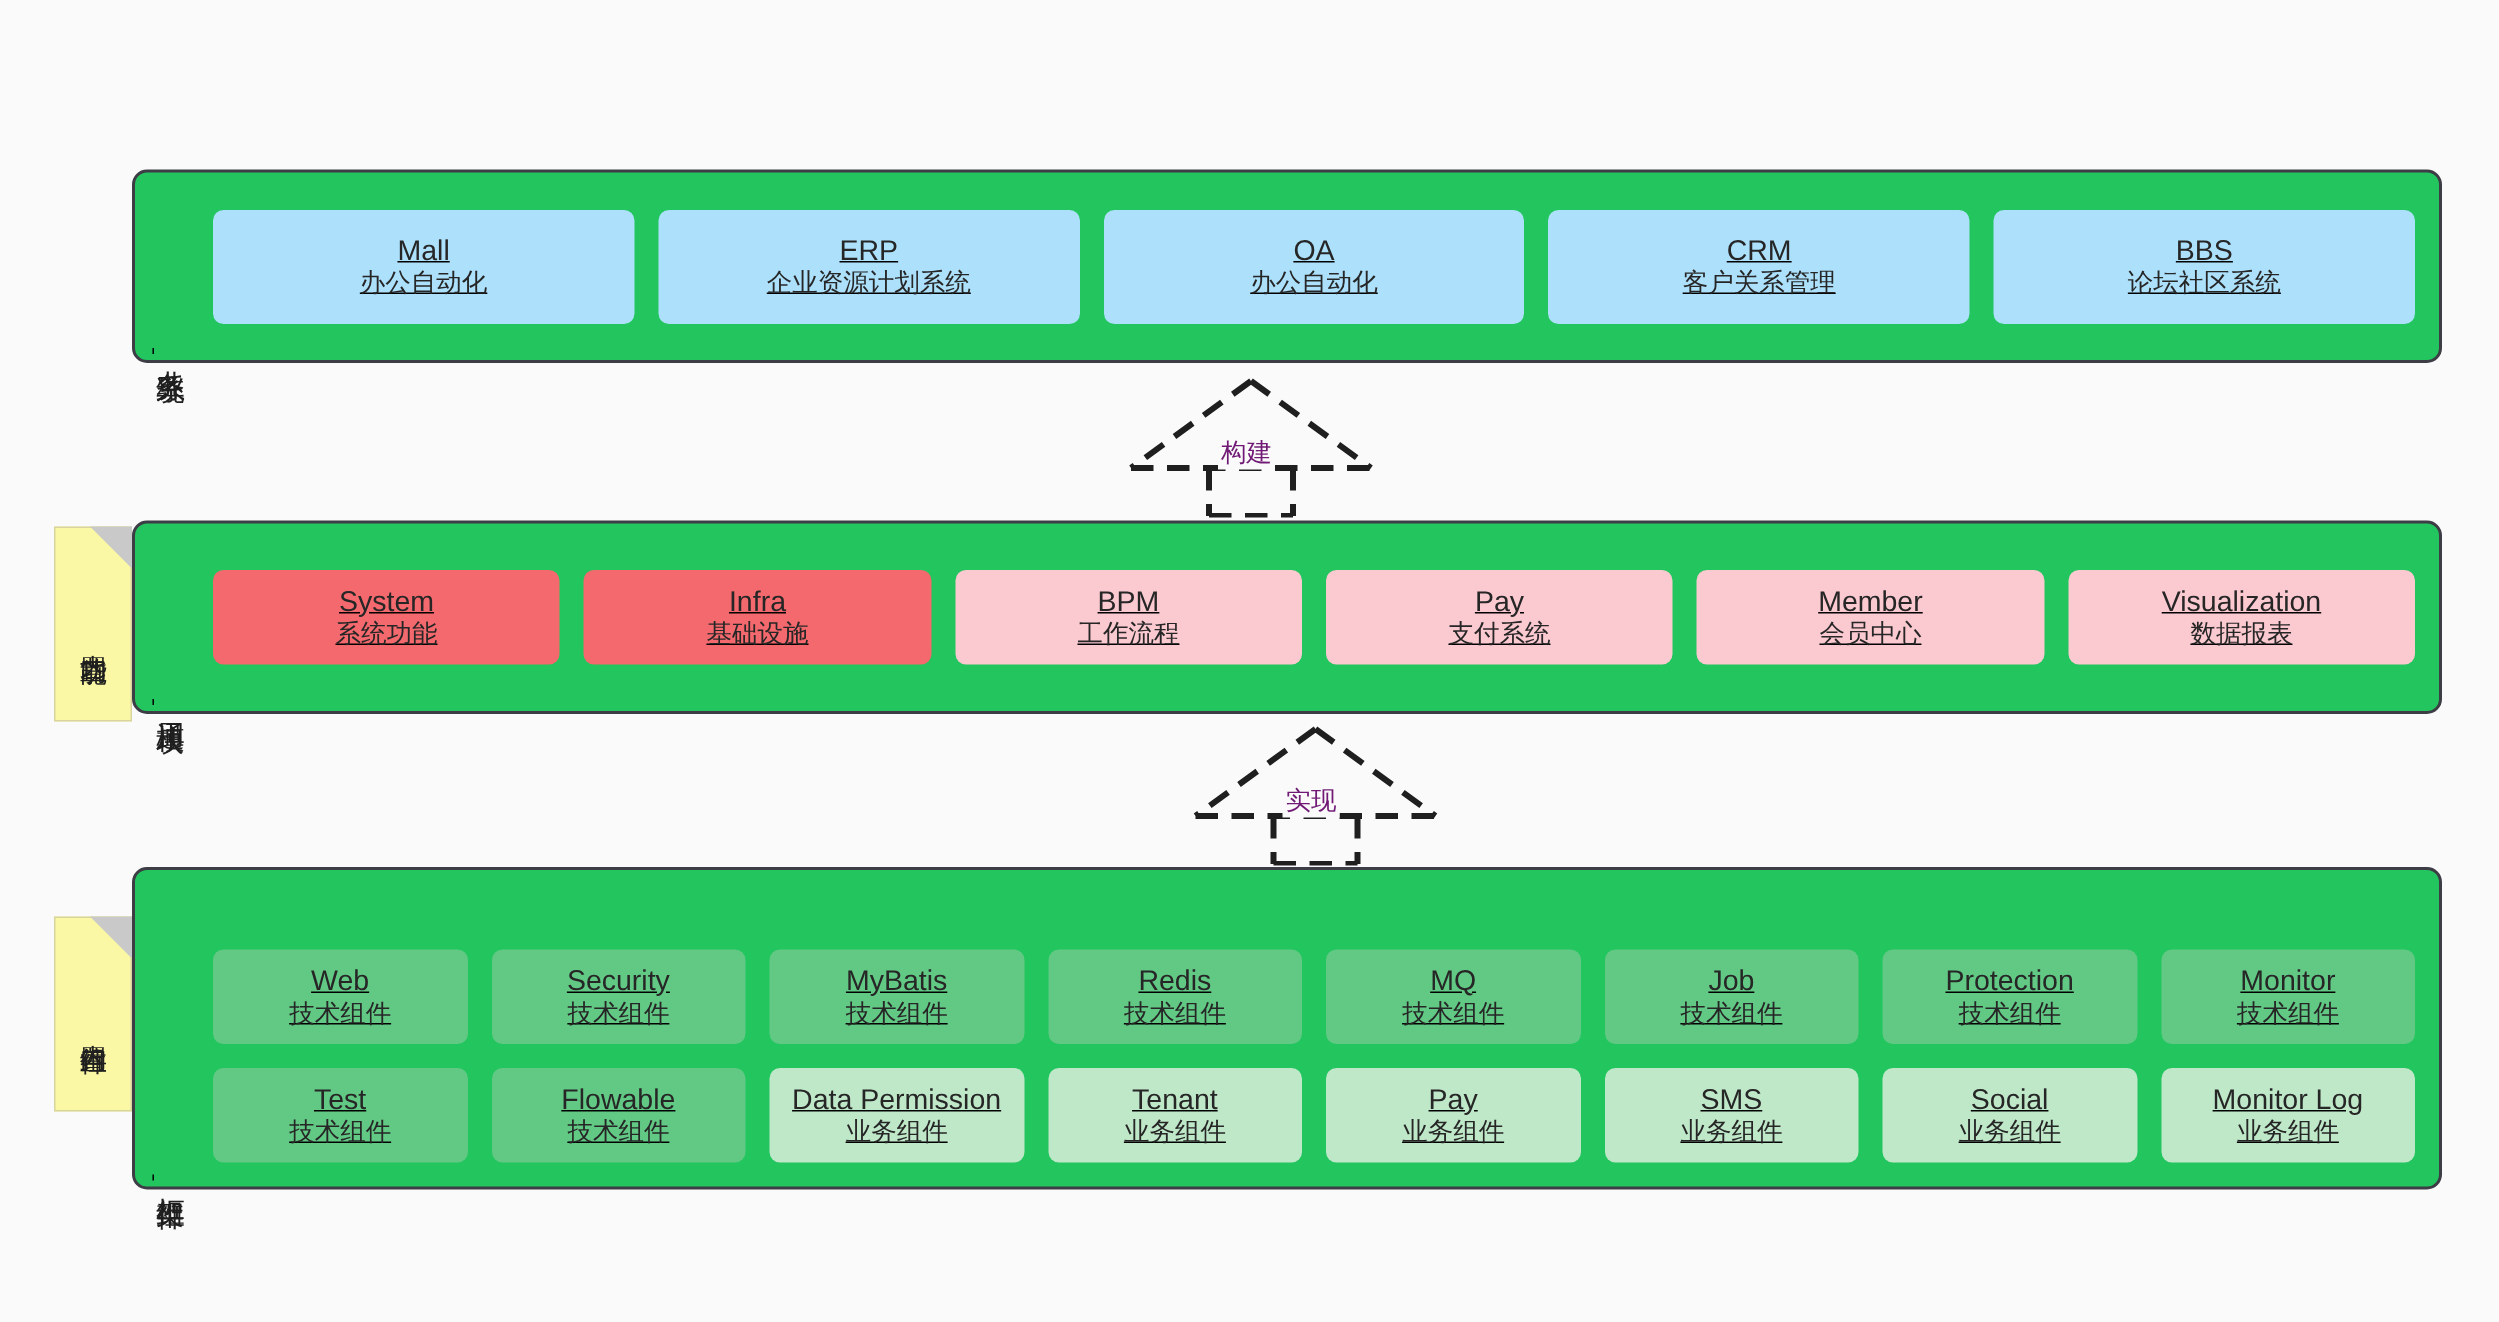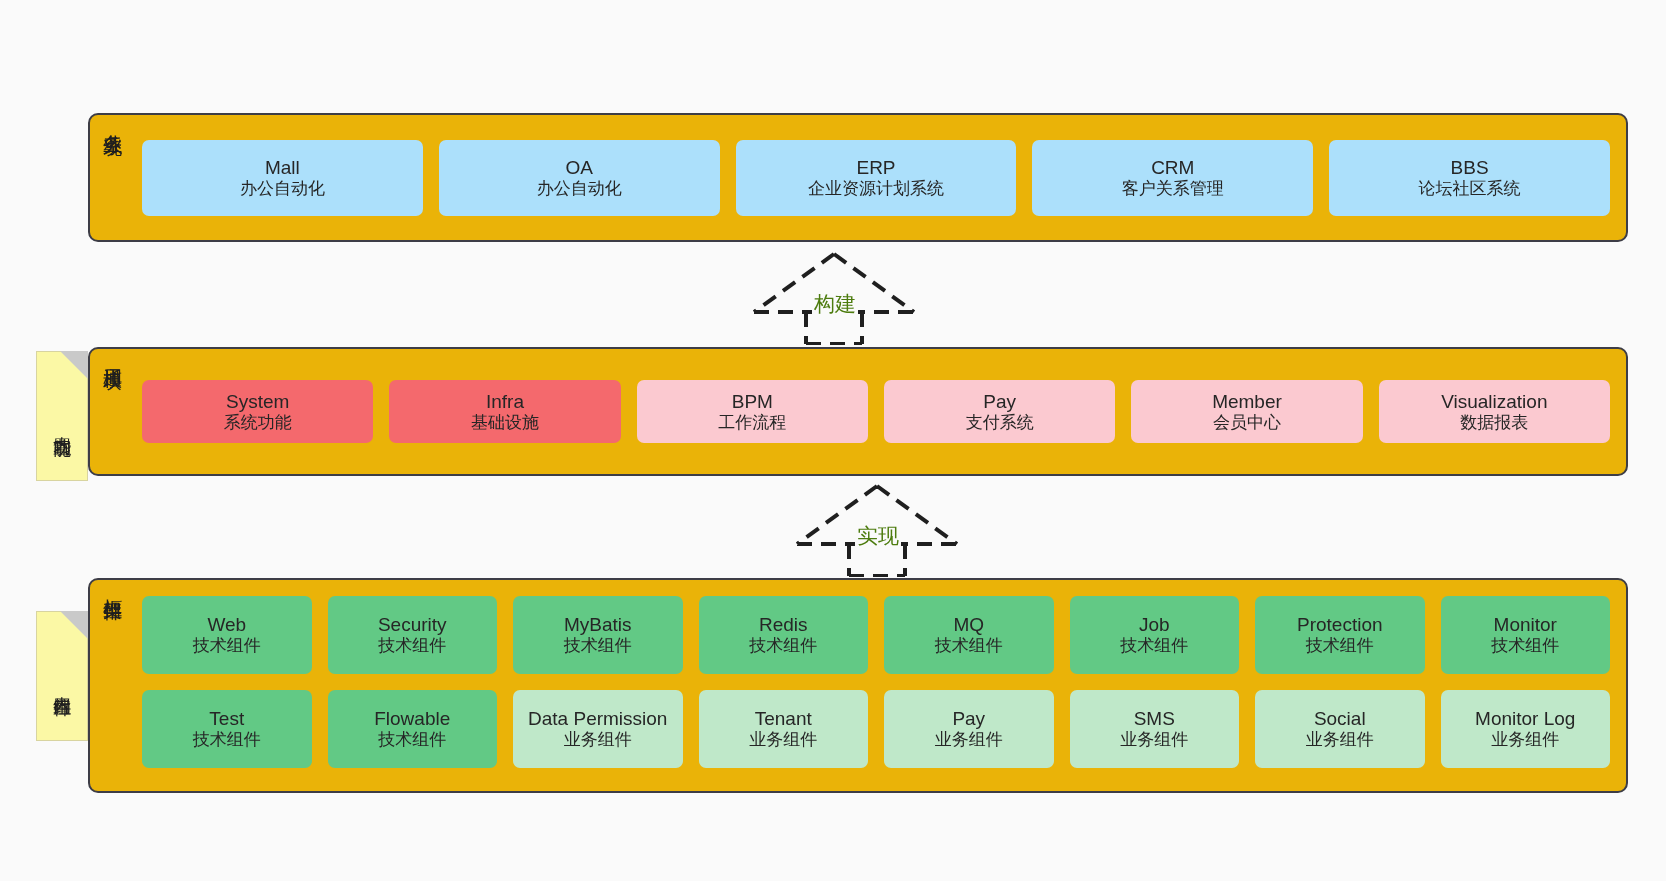--- a/index.html
+++ b/index.html
@@ -12,25 +12,26 @@
   }
   .canvas {
     position: relative;
     width: 1666px;
     height: 881px;
   }
 
   
   .band {
     position: absolute;
-    background: #eab308;
+    background: #22c55e;
     border: 2px solid #3d3d46;
     border-radius: 10px;
     display: flex;
-    align-items: flex-start;
+    align-items: flex-end;
+    text-decoration: underline;
   }
   .band-title {
     flex: 0 0 auto;
     width: 46px;
     display: flex;
     align-items: center;
     justify-content: center;
     font-size: 19px;
     color: #1f1f1f;
     letter-spacing: 1px;
@@ -88,21 +89,21 @@
   #band-business .band-body { height: 100%; }
   #band-business .cell { height: 76px; }
 
   
   #band-common { left: 88px; top: 347px; width: 1540px; height: 129px; }
   #band-common .band-body { height: 100%; }
   #band-common .cell { height: 63px; }
 
   
   #band-framework { left: 88px; top: 578px; width: 1540px; height: 215px; }
-  #band-framework .cell { height: 78px; }
+  #band-framework .cell { height: 63px; }
 
   
   .note {
     position: absolute;
     background: #fbf8a5;
     border: 1px solid #d8d4a0;
     display: flex;
     align-items: center;
     justify-content: center;
     font-size: 18px;
@@ -122,22 +123,22 @@
     border-width: 0 28px 28px 0;
     border-color: transparent #c9c9c9 transparent transparent;
   }
   #note-common    { left: 36px; top: 351px; width: 52px; height: 130px; }
   #note-framework { left: 36px; top: 611px; width: 52px; height: 130px; }
 
   
   .arrow-group { position: absolute; }
   .arrow-label {
     position: absolute;
-    font-size: 21px;
-    color: #4d7c0f;
+    font-size: 17px;
+    color: #701a75;
     background: #fafafa;
     padding: 0 2px;
     white-space: nowrap;
   }
   #arrow-build   { left: 744px; top: 250px; width: 180px; height: 95px; }
   #arrow-build .arrow-label   { left: 68px; top: 40px; }
   #arrow-impl    { left: 787px; top: 482px; width: 180px; height: 95px; }
   #arrow-impl .arrow-label    { left: 68px; top: 40px; }
 </style>
 </head>
@@ -147,26 +148,26 @@
 
   <div class="band" id="band-business">
     <div class="band-title">业务系统</div>
     <div class="band-body">
 
       <div class="cell c-blue">
         <span class="t1">Mall</span>
         <span class="t2">办公自动化</span>
       </div>
       <div class="cell c-blue">
+        <span class="t1">ERP</span>
+        <span class="t2">企业资源计划系统</span>
+      </div>
+      <div class="cell c-blue">
         <span class="t1">OA</span>
         <span class="t2">办公自动化</span>
-      </div>
-      <div class="cell c-blue">
-        <span class="t1">ERP</span>
-        <span class="t2">企业资源计划系统</span>
       </div>
       <div class="cell c-blue">
         <span class="t1">CRM</span>
         <span class="t2">客户关系管理</span>
       </div>
       <div class="cell c-blue">
         <span class="t1">BBS</span>
         <span class="t2">论坛社区系统</span>
       </div>
 

